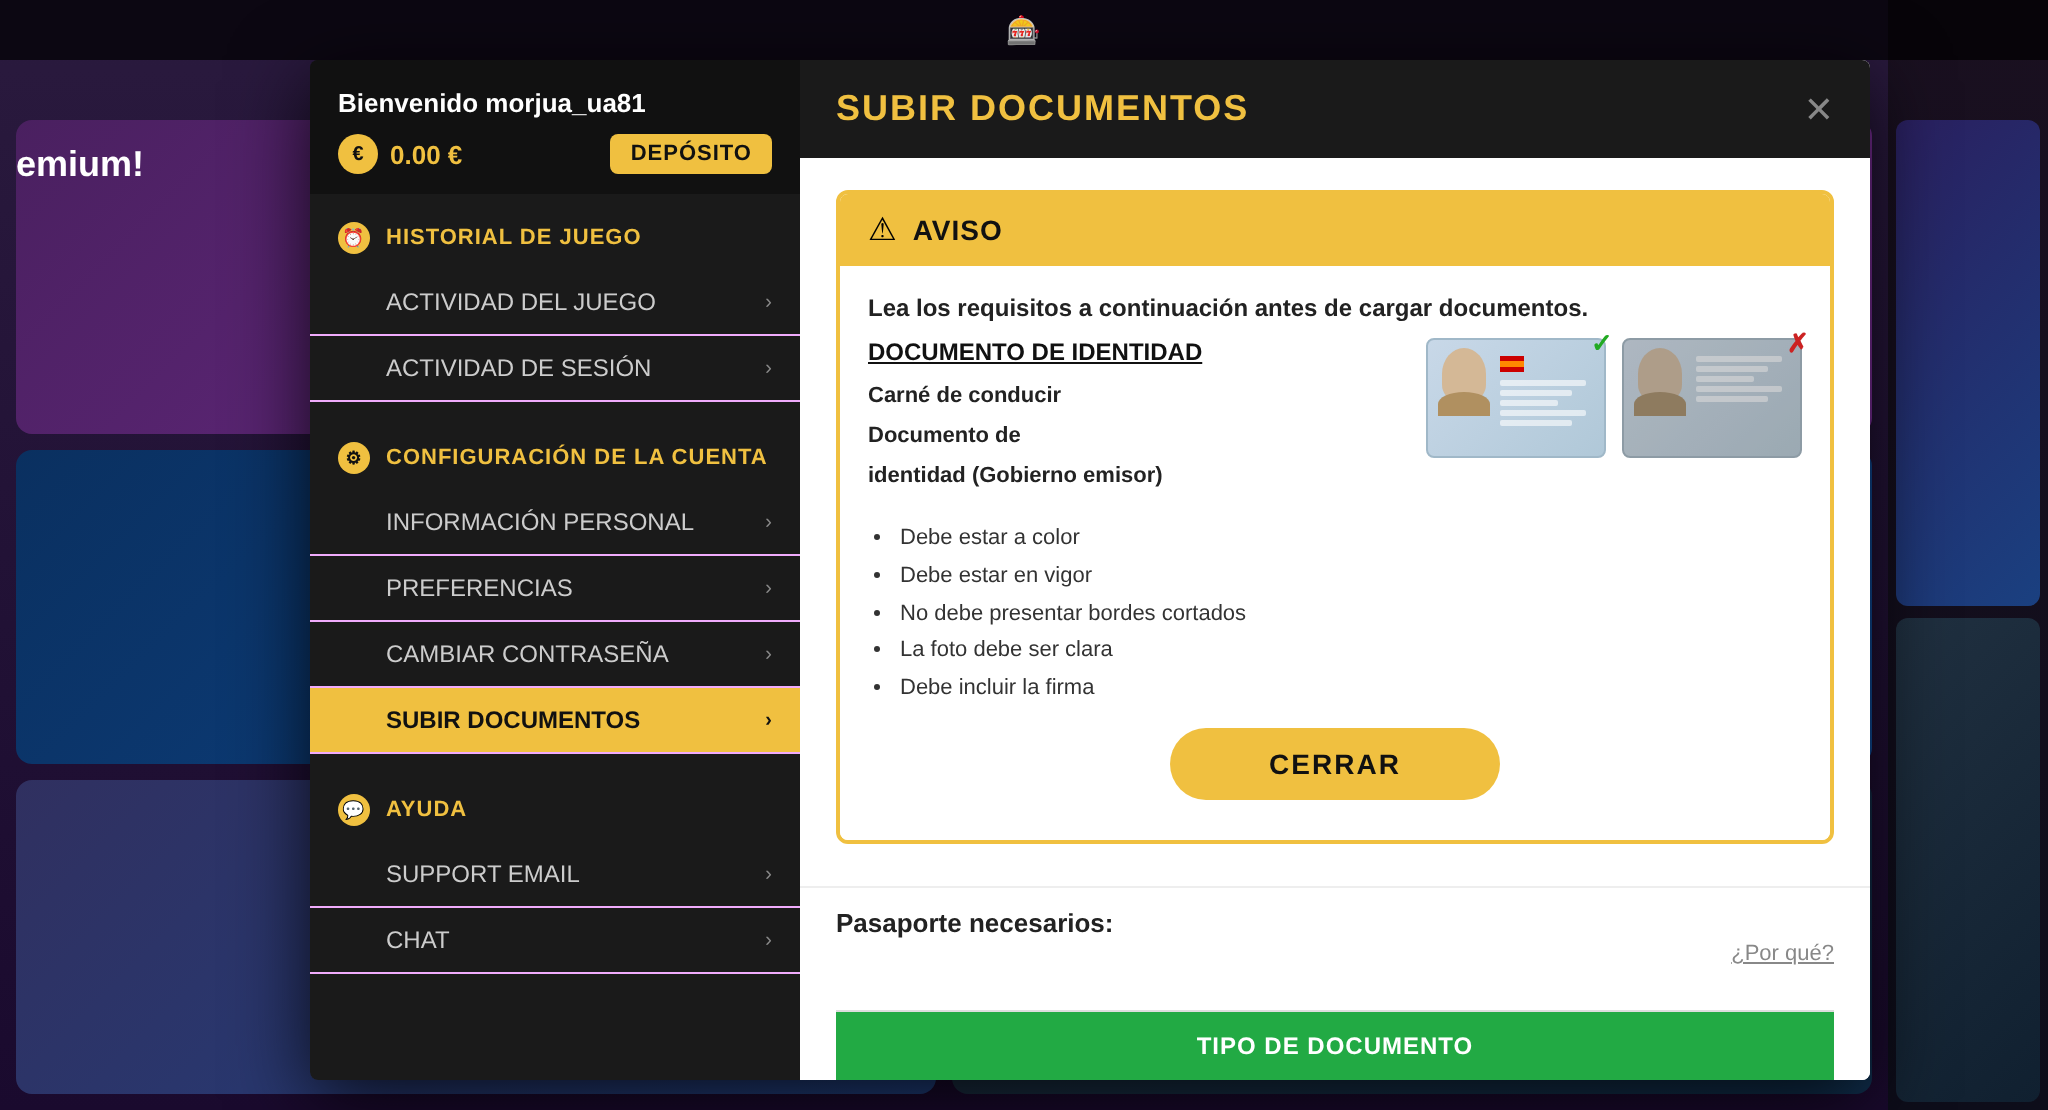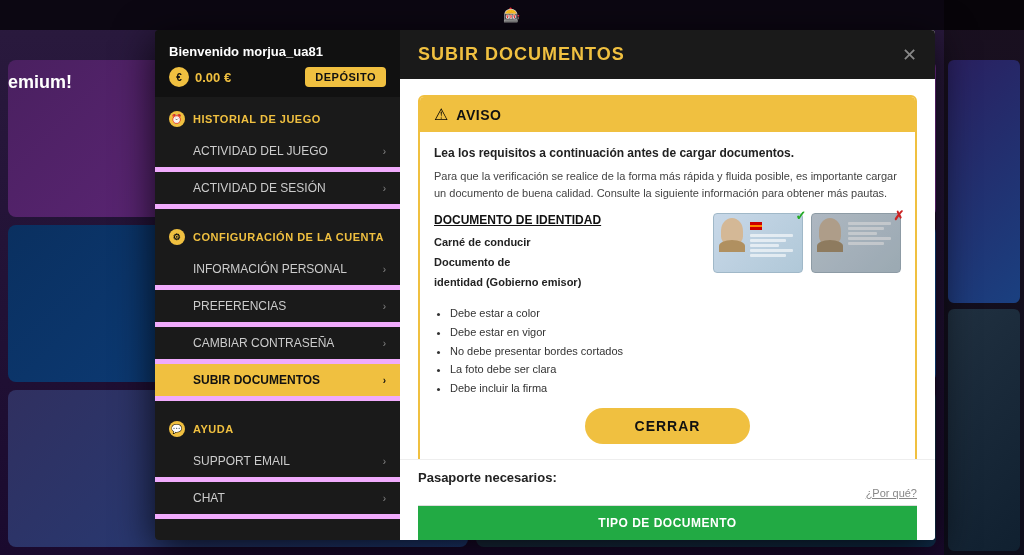--- a/index.html
+++ b/index.html
@@ -168,21 +168,21 @@
     }
 
     .sidebar-item {
       display: flex;
       align-items: center;
       justify-content: space-between;
       padding: 9px 14px 9px 38px;
       color: #ccc;
       font-size: 12px;
       cursor: pointer;
-      border-bottom: 5px solid #f0abfc;
+      border-bottom: 1px solid #f0abfc;
     }
 
     .sidebar-item.active {
       background: #f0c040;
       color: #111;
       font-weight: bold;
     }
 
     .sidebar-item .chevron {
       color: #888;
@@ -373,21 +373,21 @@
       color: #222;
       margin-bottom: 2px;
     }
 
     .por-que {
       text-align: right;
       font-size: 11px;
       color: #888;
       text-decoration: underline;
       cursor: pointer;
-      margin-bottom: 6px;
+      margin-bottom: 22px;
     }
 
     .tab-bar {
       display: flex;
       border-top: 1px solid #ddd;
     }
 
     .tab-btn {
       flex: 1;
       background: #22aa44;
@@ -608,21 +608,20 @@
 
     <div class="panel-content">
 
       <div class="aviso-box">
         <div class="aviso-header">
           <span class="aviso-icon">⚠</span>
           <span class="aviso-title">AVISO</span>
         </div>
         <div class="aviso-body">
           <div class="aviso-intro">Lea los requisitos a continuación antes de cargar documentos.</div>
-          <div class="aviso-desc">Para que la verificación se realice de la forma más rápida y fluida posible, es importante cargar un documento de buena calidad. Consulte la siguiente información para obtener más pautas.</div>
 
           <div class="doc-grid">
             <div class="doc-types">
               <div class="doc-types-title">DOCUMENTO DE IDENTIDAD</div>
               <div class="doc-types-list">
                 <div class="doc-item">Carné de conducir</div>
                 <div class="doc-item"><strong>Documento de<br>identidad</strong> (Gobierno emisor)</div>
               </div>
             </div>
 

